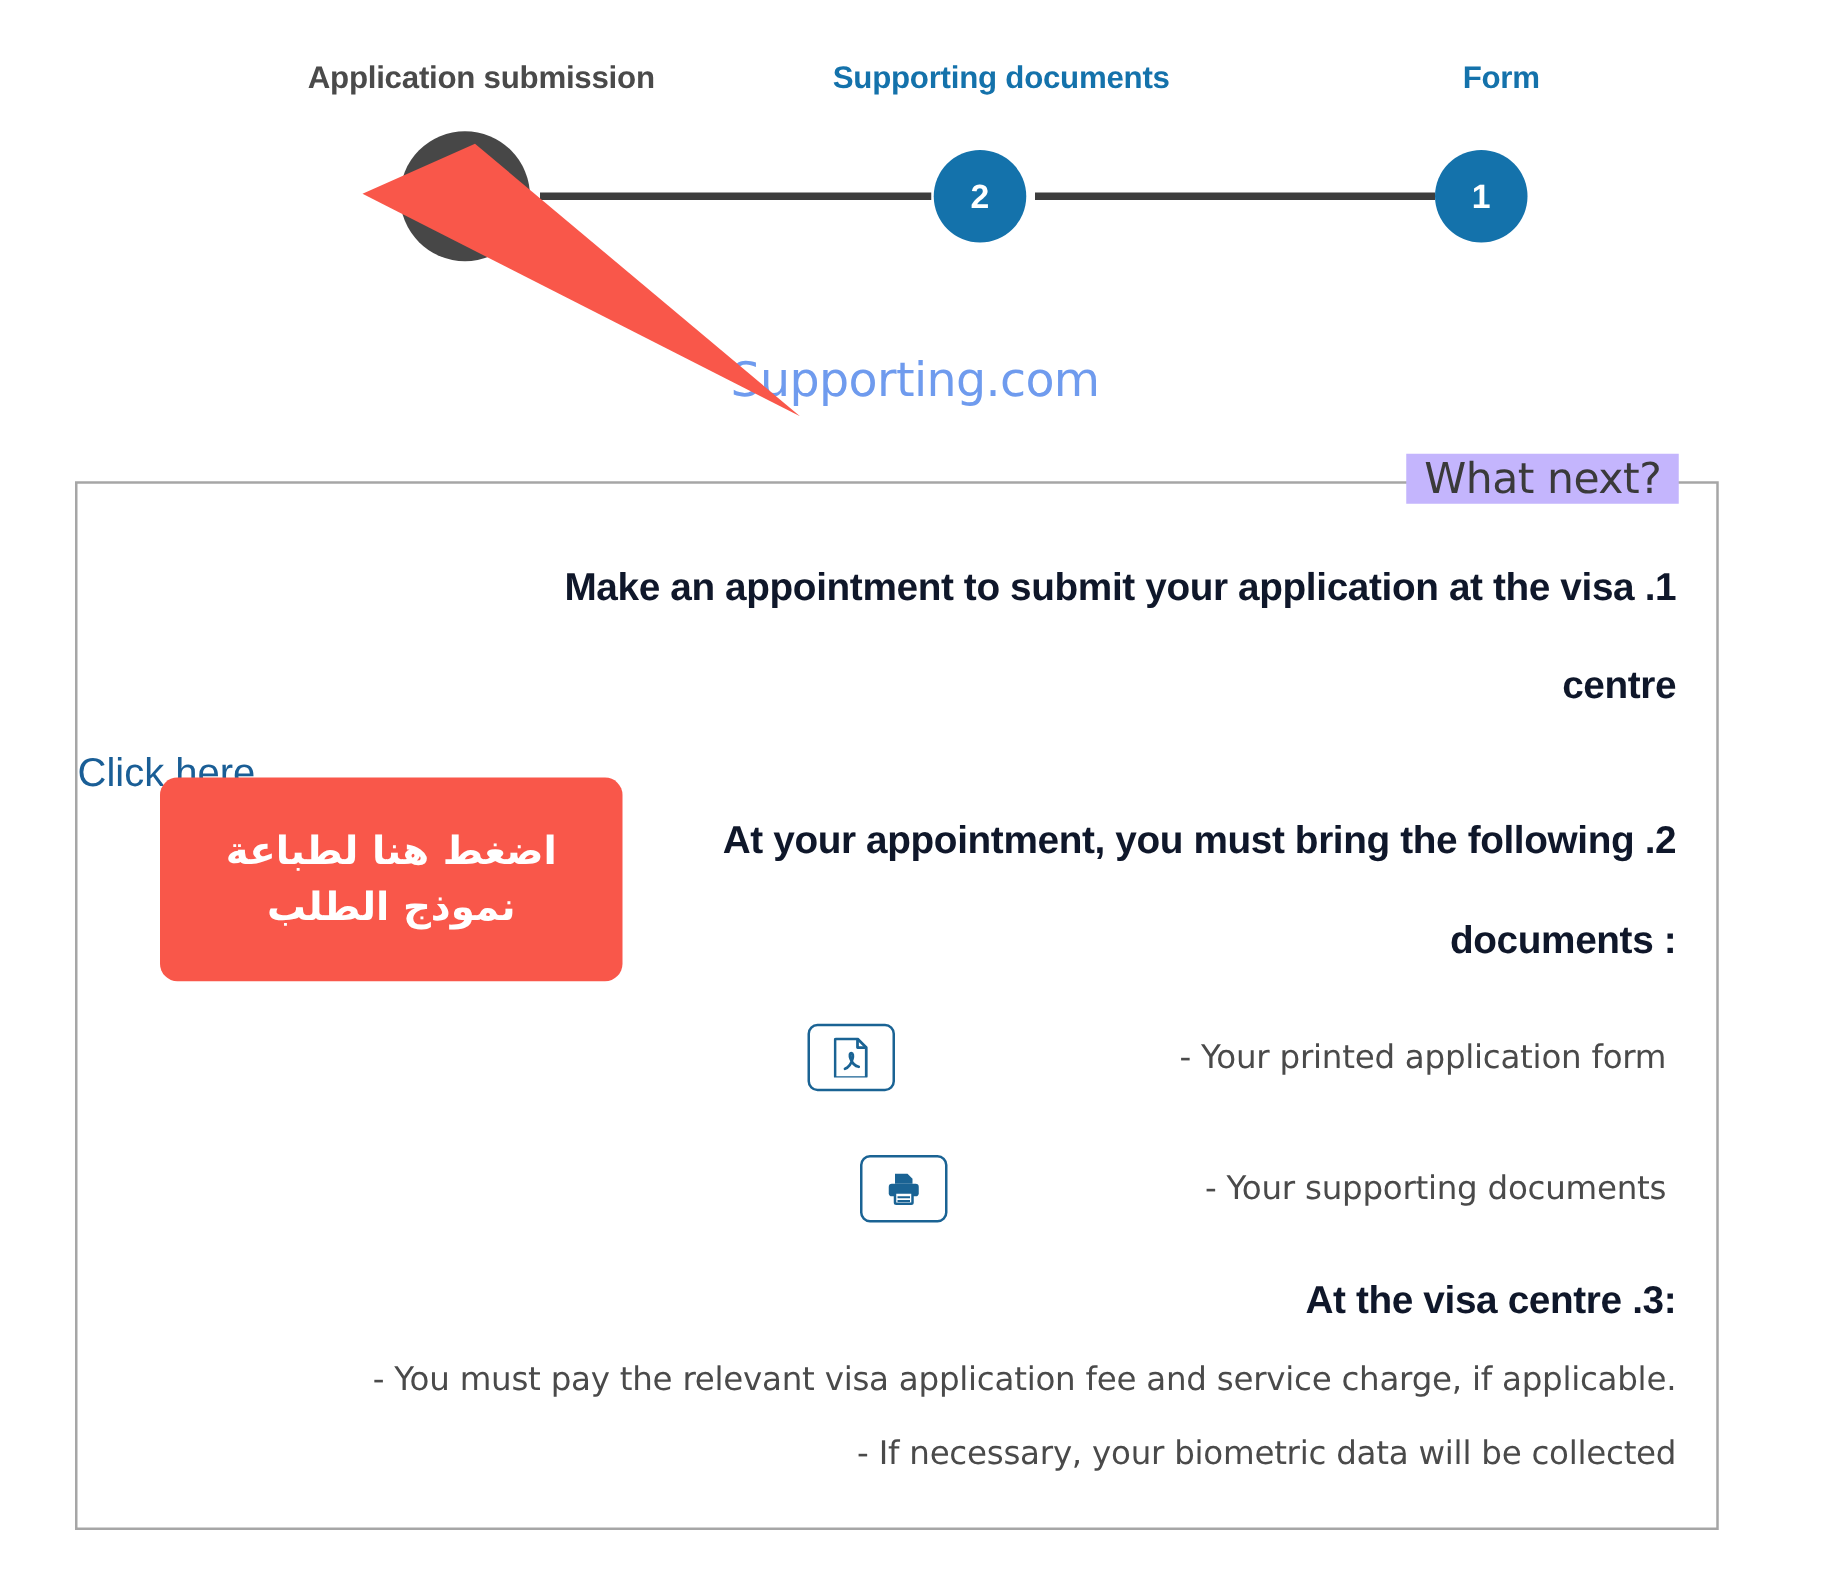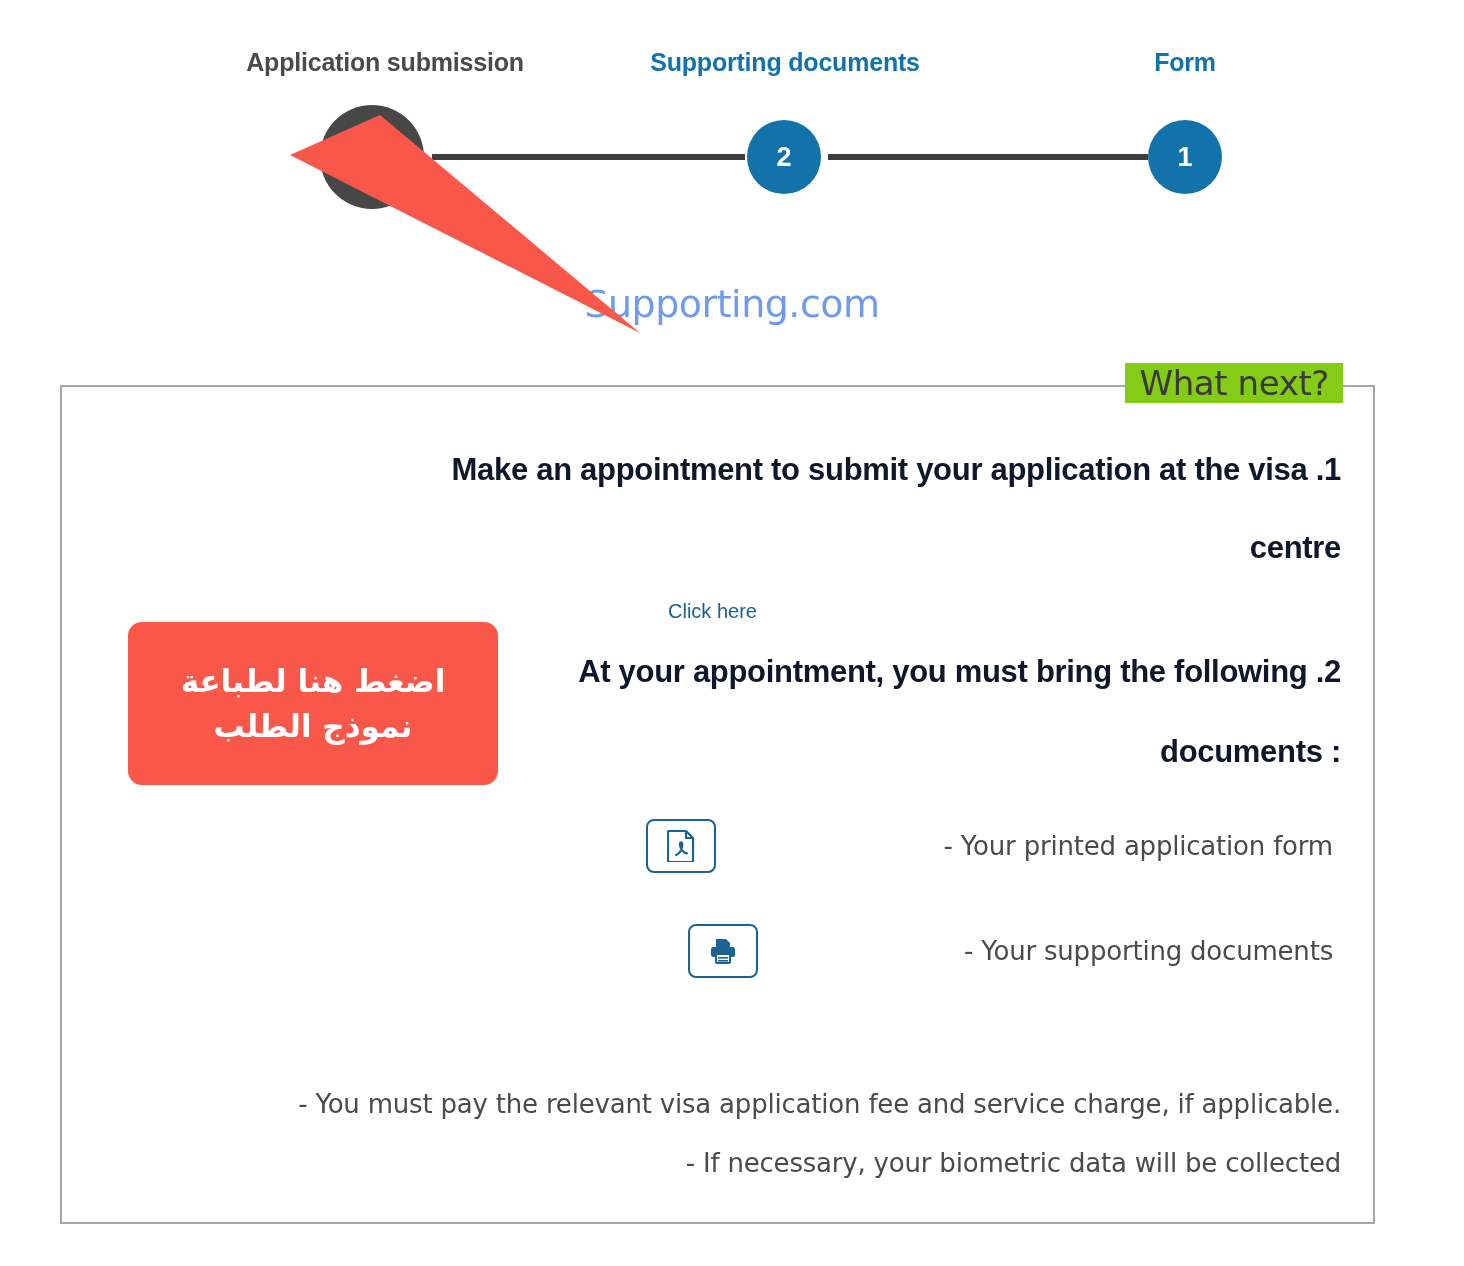--- a/index.html
+++ b/index.html
@@ -28,21 +28,21 @@
   .step-label {
     position: absolute;
     font-weight: bold;
     font-size: 25px;
     letter-spacing: -0.2px;
     white-space: nowrap;
     transform: translateX(-50%);
     top: 48px;
   }
   .step-label.dark  { color: #4a4a4a; }
-  .step-label.blue  { color: #1472ab; }
+  .step-label.blue  { color: #1472ab; margin-left: 16px; }
 
   .connector {
     position: absolute;
     height: 6px;
     background: #3d3d3d;
     top: 154px;
   }
 
   .step-circle {
     position: absolute;
@@ -89,21 +89,21 @@
     width: 1315px;
     height: 839px;
     border: 2px solid #a6a6a6;
     box-sizing: border-box;
     direction: rtl;
   }
   #panel-legend {
     position: absolute;
     top: -24px;
     right: 30px;
-    background: #84cc16;
+    background: #c4b5fd;
     padding: 0 14px;
     font-size: 34px;
     color: #3a3a3a;
     font-family: "DejaVu Sans", "Liberation Sans", sans-serif;
     white-space: nowrap;
     letter-spacing: -0.4px;
     text-align: right;
   }
 
   .panel-inner {
@@ -124,25 +124,24 @@
     color: #0f172a;
     line-height: 1.35;
     letter-spacing: -0.3px;
     padding-right: 32px;
     box-sizing: border-box;
   }
   .link-line {
     position: absolute;
     right: 0;
     width: 100%;
-    text-align: center;
+    text-align: left;
     padding-right: 32px;
     box-sizing: border-box;
-    font-size: 20px;
-    padding-left: 22px;
+    font-size: 32px;
   }
   .link-line a {
     color: #1a5e96;
     text-decoration: none;
   }
 
   .bodytext {
     position: absolute;
     right: 0;
     width: 100%;
@@ -286,20 +285,21 @@
             <path d="M8 2 h10 l4 4 v4 H8 z" fill="#1a6394"></path>
             <rect x="3" y="10" width="24" height="10" rx="2.5" fill="#1a6394"></rect>
             <rect x="8" y="17" width="14" height="9" rx="1" fill="#ffffff" stroke="#1a6394" stroke-width="2"></rect>
             <rect x="10" y="20" width="10" height="1.6" fill="#1a6394"></rect>
             <rect x="10" y="23" width="10" height="1.6" fill="#1a6394"></rect>
           </svg>
         </span>
       </button>
     </div>
 
+    <div class="heading" style="top:632px;">:At the visa centre .3</div>
 
     <div class="bodytext" style="top:702px;">.You must pay the relevant visa application fee and service charge, if applicable -</div>
     <div class="bodytext" style="top:761px;">If necessary, your biometric data will be collected -</div>
 
   </div>
 </div>
 
 <svg id="callout-tail" viewBox="0 0 480 240">
   <polygon points="90,40 180,0 440,218" fill="#f9574a"></polygon>
 </svg>

